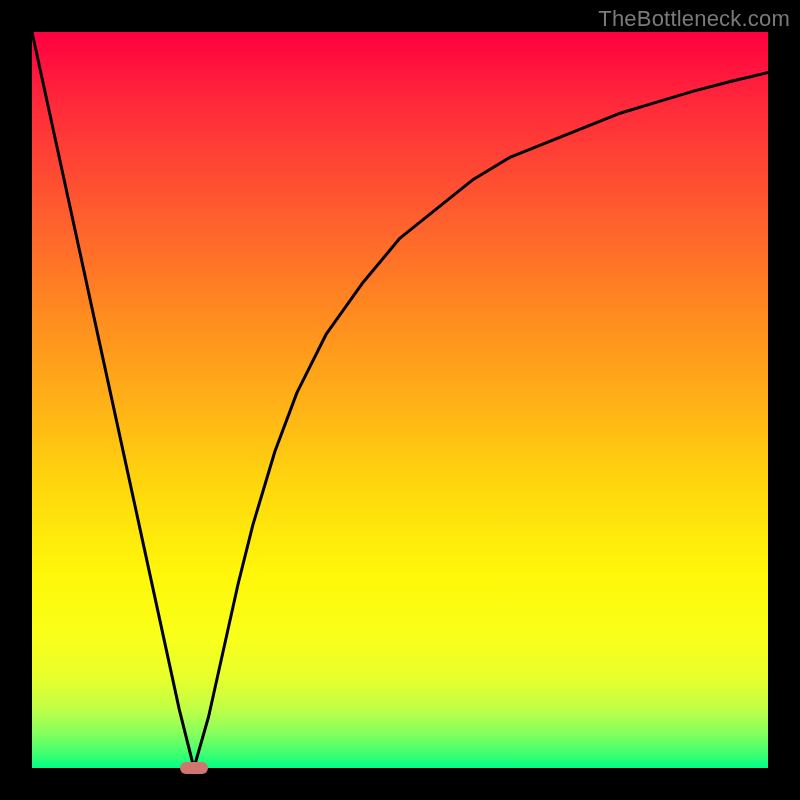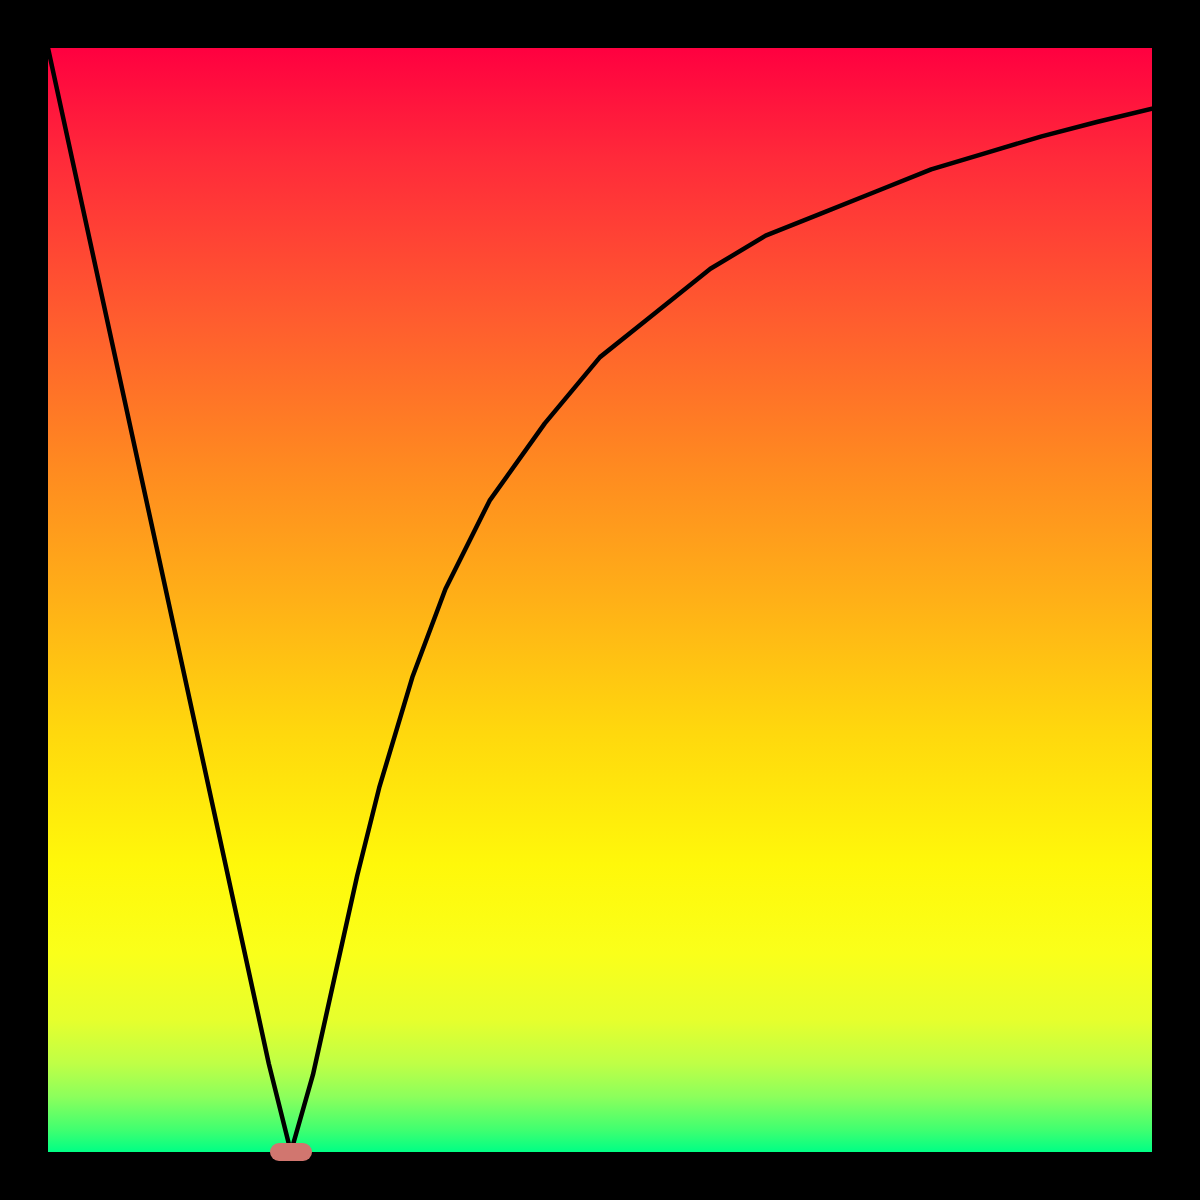--- a/index.html
+++ b/index.html
@@ -63,20 +63,21 @@
     top: 0;
     width: 736px;
     height: 736px;
   }
 </style>
 </head>
 <body>
 
 <div class="frame">
 
+  <div class="watermark">TheBottleneck.com</div>
 
   <div class="plot-area">
 
     <svg class="curve" viewBox="0 0 736 736" preserveAspectRatio="none">
       <path id="curve-path" d="M0.00 0.00 L36.80 169.28 L73.60 338.56 L110.40 507.84 L147.20 677.12 L161.92 736.00 L176.64 684.48 L191.36 618.24 L206.08 552.00 L220.80 493.12 L242.88 419.52 L264.96 360.64 L294.40 301.76 L331.20 250.24 L368.00 206.08 L404.80 176.64 L441.60 147.20 L478.40 125.12 L515.20 110.40 L552.00 95.68 L588.80 80.96 L625.60 69.92 L662.40 58.88 L699.20 49.31 L736.00 40.48" stroke="#000000" stroke-width="3" fill="none" stroke-linejoin="round" stroke-linecap="round"></path>
     </svg>
 
     <div id="min-marker" class="marker" style="left: 161.92px; top: 736px; background: rgb(209, 118, 111);"></div>
   </div>
 </div>

